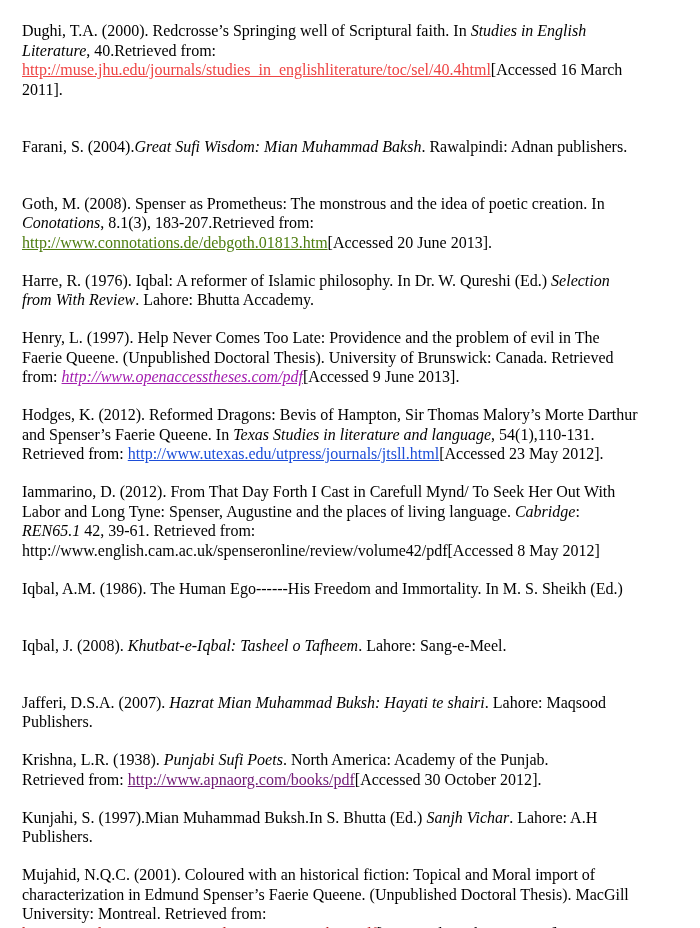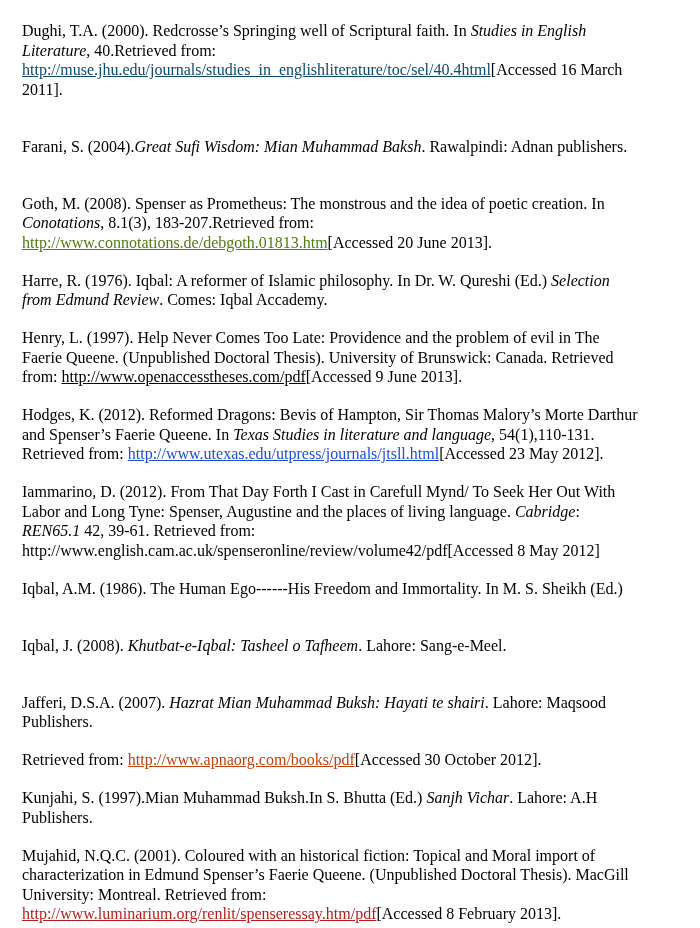--- a/index.html
+++ b/index.html
@@ -42,39 +42,39 @@
   }
 </style>
 </head>
 <body style="background: rgb(255, 255, 255); color: rgb(0, 0, 0);">
 
 <main class="page">
   <div id="reference-list">
       <div class="ref">
         <div class="line"><span>Dughi, T.A. (2000). Redcrosse’s Springing well of Scriptural faith. In </span><span class="italic">Studies in English</span></div>
         <div class="line"><span class="italic">Literature</span><span>, 40.Retrieved from:</span></div>
-        <div class="line"><a class="ref-link" href="#" style="color: #0c4a6e;">http://muse.jhu.edu/journals/studies_in_englishliterature/toc/sel/40.4html</a><span>[Accessed 16 March</span></div>
+        <div class="line"><a class="ref-link" href="#" style="color: #ef4444;">http://muse.jhu.edu/journals/studies_in_englishliterature/toc/sel/40.4html</a><span>[Accessed 16 March</span></div>
         <div class="line"><span>2011].</span></div>
       </div>
       <div class="ref gap-large">
         <div class="line"><span>Farani, S. (2004).</span><span class="italic">Great Sufi Wisdom: Mian Muhammad Baksh</span><span>. Rawalpindi: Adnan publishers.</span></div>
       </div>
       <div class="ref">
         <div class="line"><span>Goth, M. (2008). Spenser as Prometheus: The monstrous and the idea of poetic creation. In</span></div>
         <div class="line"><span class="italic">Conotations</span><span>, 8.1(3), 183-207.Retrieved from:</span></div>
         <div class="line"><a class="ref-link" href="#" style="color: #4d7c0f;">http://www.connotations.de/debgoth.01813.htm</a><span>[Accessed 20 June 2013].</span></div>
       </div>
       <div class="ref">
         <div class="line"><span>Harre, R. (1976). Iqbal: A reformer of Islamic philosophy. In Dr. W. Qureshi (Ed.) </span><span class="italic">Selection</span></div>
-        <div class="line"><span class="italic">from Edmund Review</span><span>. Comes: Iqbal Accademy.</span></div>
+        <div class="line"><span class="italic">from With Review</span><span>. Lahore: Bhutta Accademy.</span></div>
       </div>
       <div class="ref">
         <div class="line"><span>Henry, L. (1997). Help Never Comes Too Late: Providence and the problem of evil in The</span></div>
         <div class="line"><span>Faerie Queene. (Unpublished Doctoral Thesis). University of Brunswick: Canada. Retrieved</span></div>
-        <div class="line"><span>from: </span><a class="ref-link" href="#" style="color: #000000;">http://www.openaccesstheses.com/pdf</a><span>[Accessed 9 June 2013].</span></div>
+        <div class="line"><span>from: </span><a class="ref-link" href="#" style="color: #a21caf; font-style: italic;">http://www.openaccesstheses.com/pdf</a><span>[Accessed 9 June 2013].</span></div>
       </div>
       <div class="ref">
         <div class="line"><span>Hodges, K. (2012). Reformed Dragons: Bevis of Hampton, Sir Thomas Malory’s Morte Darthur</span></div>
         <div class="line"><span>and Spenser’s Faerie Queene. In </span><span class="italic">Texas Studies in literature and language</span><span>, 54(1),110-131.</span></div>
         <div class="line"><span>Retrieved from: </span><a class="ref-link" href="#" style="color: #1d4ed8;">http://www.utexas.edu/utpress/journals/jtsll.html</a><span>[Accessed 23 May 2012].</span></div>
       </div>
       <div class="ref">
         <div class="line"><span>Iammarino, D. (2012). From That Day Forth I Cast in Carefull Mynd/ To Seek Her Out With</span></div>
         <div class="line"><span>Labor and Long Tyne: Spenser, Augustine and the places of living language. </span><span class="italic">Cabridge</span><span>:</span></div>
         <div class="line"><span class="italic">REN65.1</span><span> 42, 39-61. Retrieved from:</span></div>
@@ -84,21 +84,22 @@
         <div class="line"><span>Iqbal, A.M. (1986). The Human Ego------His Freedom and Immortality. In M. S. Sheikh (Ed.)</span></div>
       </div>
       <div class="ref gap-large">
         <div class="line"><span>Iqbal, J. (2008). </span><span class="italic">Khutbat-e-Iqbal: Tasheel o Tafheem</span><span>. Lahore: Sang-e-Meel.</span></div>
       </div>
       <div class="ref">
         <div class="line"><span>Jafferi, D.S.A. (2007). </span><span class="italic">Hazrat Mian Muhammad Buksh: Hayati te shairi</span><span>. Lahore: Maqsood</span></div>
         <div class="line"><span>Publishers.</span></div>
       </div>
       <div class="ref">
-        <div class="line"><span>Retrieved from: </span><a class="ref-link" href="#" style="color: #c2410c;">http://www.apnaorg.com/books/pdf</a><span class="bold">[Accessed 30 October 2012</span><span>].</span></div>
+        <div class="line"><span>Krishna, L.R. (1938). </span><span class="italic">Punjabi Sufi Poets</span><span>. North America: Academy of the Punjab.</span></div>
+        <div class="line"><span>Retrieved from: </span><a class="ref-link" href="#" style="color: #701a75;">http://www.apnaorg.com/books/pdf</a><span class="bold">[Accessed 30 October 2012</span><span>].</span></div>
       </div>
       <div class="ref">
         <div class="line"><span>Kunjahi, S. (1997).Mian Muhammad Buksh.In S. Bhutta (Ed.) </span><span class="italic">Sanjh Vichar</span><span>. Lahore: A.H</span></div>
         <div class="line"><span>Publishers.</span></div>
       </div>
       <div class="ref">
         <div class="line"><span>Mujahid, N.Q.C. (2001). Coloured with an historical fiction: Topical and Moral import of</span></div>
         <div class="line"><span>characterization in Edmund Spenser’s Faerie Queene. (Unpublished Doctoral Thesis). MacGill</span></div>
         <div class="line"><span>University: Montreal. Retrieved from:</span></div>
         <div class="line"><a class="ref-link" href="#" style="color: #b91c1c;">http://www.luminarium.org/renlit/spenseressay.htm/pdf</a><span>[Accessed 8 February 2013].</span></div>

